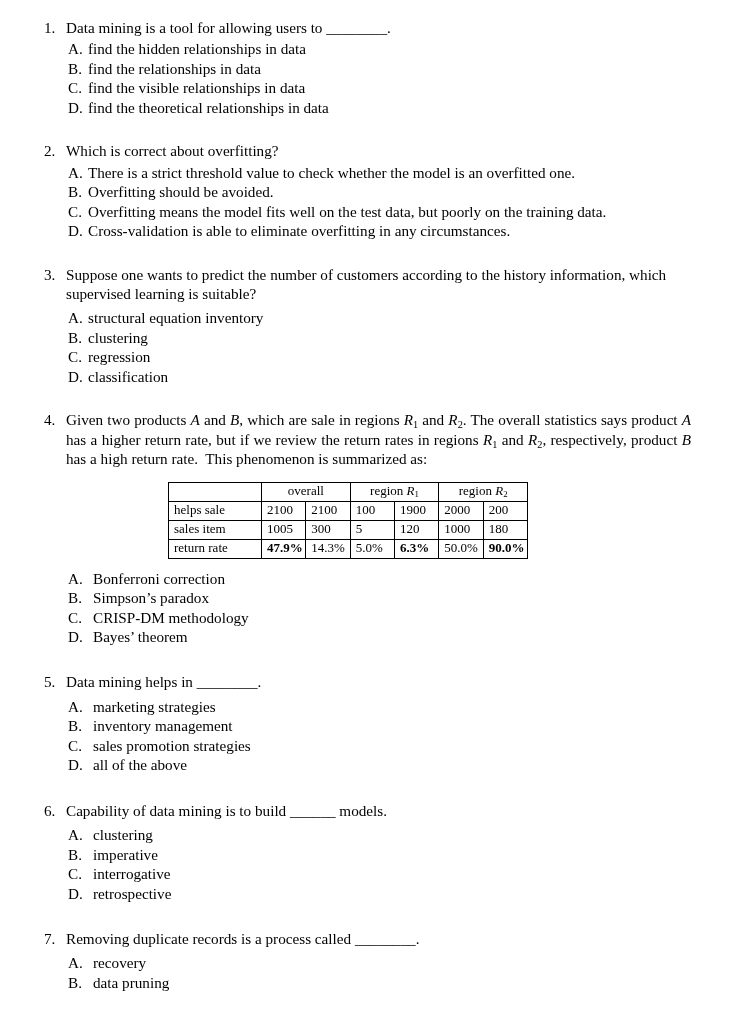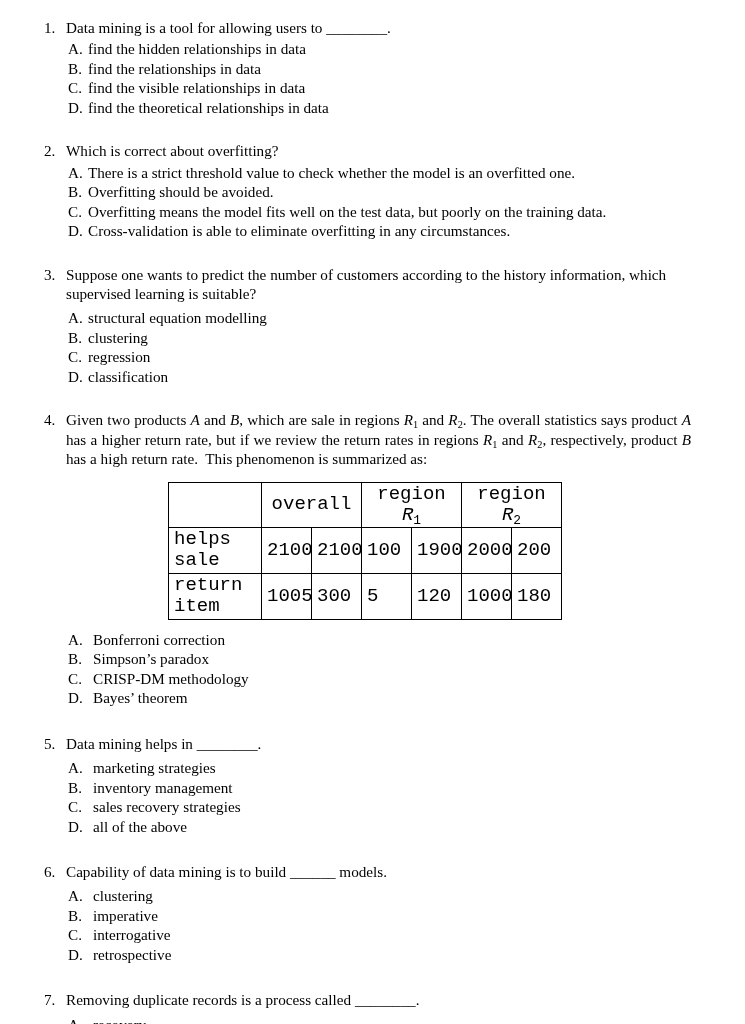--- a/index.html
+++ b/index.html
@@ -76,25 +76,24 @@
   .blank { letter-spacing: 0; }
 
   
   .table-wrap {
     padding-left: 168px;
     margin-top: 13px;
     margin-bottom: 10px;
   }
   table.stats {
     border-collapse: collapse;
-    width: 394px;
+    width: 360px;
     table-layout: fixed;
-    font-size: 19px;
+    font-size: 13px;
     line-height: 1.1;
-    font-family: Liberation Mono, monospace;
   }
   table.stats td, table.stats th {
     border: 1px solid #000000;
     padding: 1px 5px 2px 5px;
     font-weight: normal;
     text-align: left;
     height: 15px;
     vertical-align: middle;
   }
   table.stats td.ctr, table.stats th.ctr {
@@ -179,21 +178,21 @@
   <div class="gap-lg"></div>
 
   <div class="question">
     <div class="q-head">
       <span class="q-num">3.</span>
       <span class="q-text">Suppose one wants to predict the number of customers according to the history information, which supervised learning is suitable?</span>
     </div>
     <div class="options" style="margin-top:5px">
       <div class="option">
           <span class="opt-letter">A.</span>
-          <span class="opt-text">structural equation modelling</span>
+          <span class="opt-text">structural equation inventory</span>
         </div>
       <div class="option">
           <span class="opt-letter">B.</span>
           <span class="opt-text">clustering</span>
         </div>
       <div class="option">
           <span class="opt-letter">C.</span>
           <span class="opt-text">regression</span>
         </div>
       <div class="option">
@@ -223,28 +222,37 @@
         <tr>
           <td class="col-label">helps sale</td>
           <td class="col-d">2100</td>
           <td class="col-d">2100</td>
           <td class="col-d">100</td>
           <td class="col-d">1900</td>
           <td class="col-d">2000</td>
           <td class="col-d">200</td>
         </tr>
         <tr>
-          <td class="col-label">return item</td>
+          <td class="col-label">sales item</td>
           <td class="col-d">1005</td>
           <td class="col-d">300</td>
           <td class="col-d">5</td>
           <td class="col-d">120</td>
           <td class="col-d">1000</td>
           <td class="col-d">180</td>
         </tr>
+        <tr>
+          <td class="col-label">return rate</td>
+          <td class="col-d bold">47.9%</td>
+          <td class="col-d">14.3%</td>
+          <td class="col-d">5.0%</td>
+          <td class="col-d bold">6.3%</td>
+          <td class="col-d">50.0%</td>
+          <td class="col-d bold">90.0%</td>
+        </tr>
       </tbody>
         </table>
     </div>
 
     <div class="options wide" style="margin-top:4px">
       <div class="option">
           <span class="opt-letter">A.</span>
           <span class="opt-text">Bonferroni correction</span>
         </div>
       <div class="option">
@@ -273,21 +281,21 @@
       <div class="option">
           <span class="opt-letter">A.</span>
           <span class="opt-text">marketing strategies</span>
         </div>
       <div class="option">
           <span class="opt-letter">B.</span>
           <span class="opt-text">inventory management</span>
         </div>
       <div class="option">
           <span class="opt-letter">C.</span>
-          <span class="opt-text">sales recovery strategies</span>
+          <span class="opt-text">sales promotion strategies</span>
         </div>
       <div class="option">
           <span class="opt-letter">D.</span>
           <span class="opt-text">all of the above</span>
         </div>
     </div>
   </div>
 
   <div class="gap-lg" style="height:26px"></div>
 

